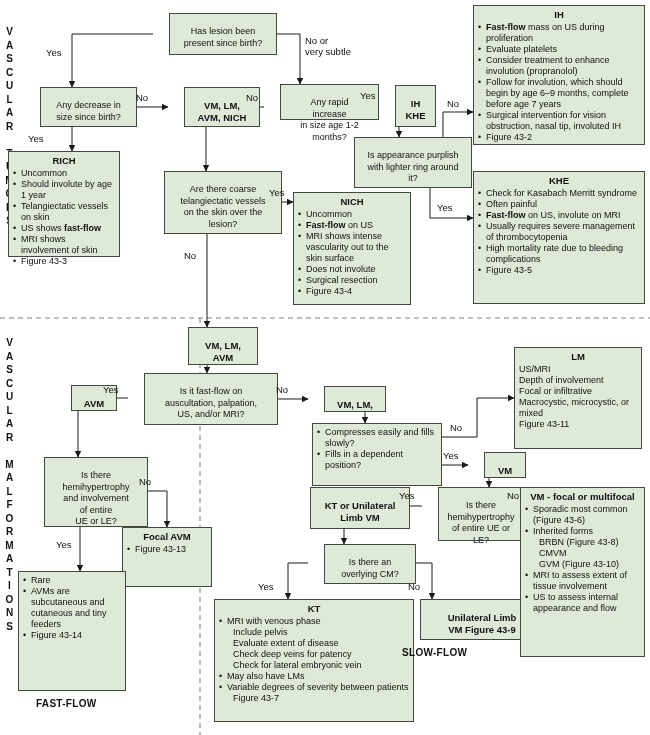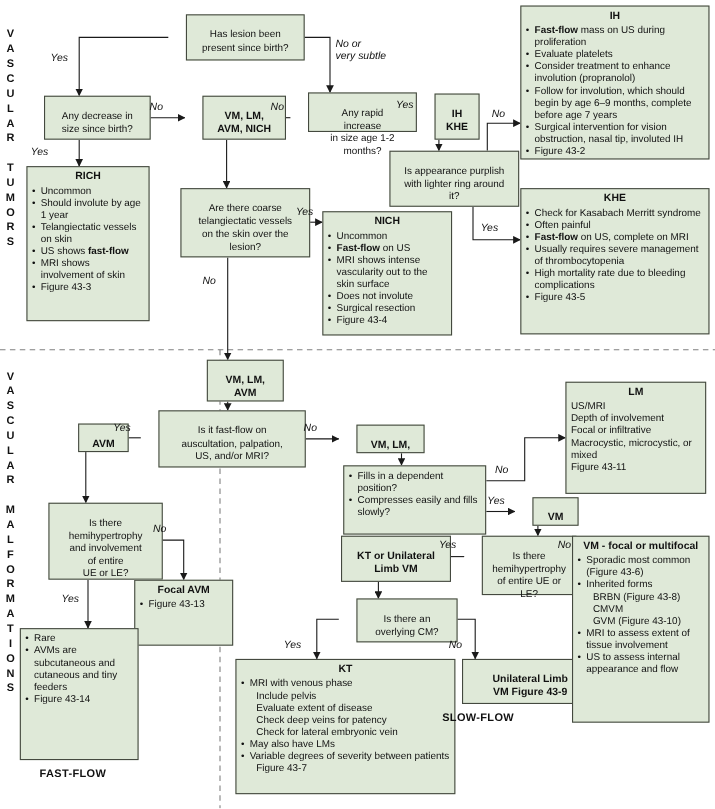--- a/index.html
+++ b/index.html
@@ -17,21 +17,21 @@
   .node > span { white-space: pre-line; }
   .node.bold { font-weight: bold; font-size: 9.5px; }
   .info { font-size: 9px; line-height: 11px; padding: 3px 4px; }
   .ititle { font-weight: bold; text-align: center; font-size: 9.5px; line-height: 12px; white-space: pre-line; margin-bottom: 1px; }
   .info ul { list-style: none; }
   .info li { position: relative; padding-left: 8px; }
   .info li::before { content: "\2022"; position: absolute; left: 0; top: 0; }
   .info li.sub { padding-left: 14px; }
   .info li.sub::before { content: ""; }
   .info .line { padding-left: 0; }
-  .elabel { position: absolute; font-size: 9.5px; line-height: 10.5px; white-space: pre-line; font-style: italic; }
+  .elabel { position: absolute; font-size: 9.5px; line-height: 10.5px; white-space: pre-line; }
   .flow { position: absolute; font-weight: bold; font-size: 10px; letter-spacing: 0.3px; }
   .vlabel { position: absolute; writing-mode: vertical-lr; text-orientation: upright; font-weight: bold; font-size: 10px; letter-spacing: 2.5px; }
   .edge { fill: none; stroke: var(--edge); stroke-width: 1; }
   .dash { stroke: #808080; stroke-width: 1; stroke-dasharray: 5 4; fill: none; }
 </style>
 </head>
 <body>
 
 <div id="canvas">
 
@@ -118,28 +118,28 @@
       <li><span>Surgical intervention for vision obstruction, nasal tip, involuted IH</span><b></b><span></span></li>
       <li><span>Figure 43-2</span><b></b><span></span></li>
     </ul>
   </div>
 
   <div class="box info" style="left:473px;top:171px;width:172px;height:133px">
     <div class="ititle">KHE</div>
     <ul>
       <li><span>Check for Kasabach Merritt syndrome</span><b></b><span></span></li>
       <li><span>Often painful</span><b></b><span></span></li>
-      <li><span></span><b>Fast-flow</b><span> on US, complete on MRI</span></li>
+      <li><span></span><b>Fast-flow</b><span> on US, involute on MRI</span></li>
       <li><span>Usually requires severe management of thrombocytopenia</span><b></b><span></span></li>
       <li><span>High mortality rate due to bleeding complications</span><b></b><span></span></li>
       <li><span>Figure 43-5</span><b></b><span></span></li>
     </ul>
   </div>
 
-  <div class="box info" style="left:24px;top:151px;width:112px;height:141px">
+  <div class="box info" style="left:8px;top:151px;width:112px;height:106px">
     <div class="ititle">RICH</div>
     <ul>
       <li><span>Uncommon</span><b></b><span></span></li>
       <li><span>Should involute by age 1 year</span><b></b><span></span></li>
       <li><span>Telangiectatic vessels on skin</span><b></b><span></span></li>
       <li><span>US shows </span><b>fast-flow</b><span></span></li>
       <li><span>MRI shows involvement of skin</span><b></b><span></span></li>
       <li><span>Figure 43-3</span><b></b><span></span></li>
     </ul>
   </div>
@@ -203,22 +203,22 @@
     <div class="ititle">LM</div>
     <div class="line">US/MRI</div>
     <div class="line">Depth of involvement</div>
     <div class="line">Focal or infiltrative</div>
     <div class="line">Macrocystic, microcystic, or mixed</div>
     <div class="line">Figure 43-11</div>
   </div>
 
   <div class="box info" style="left:312px;top:423px;width:130px;height:63px">
     <ul>
+      <li><span>Compresses easily and fills slowly?</span></li>
       <li><span>Fills in a dependent position?</span></li>
-      <li><span>Compresses easily and fills slowly?</span></li>
     </ul>
   </div>
 
   <div class="box info" style="left:520px;top:487px;width:125px;height:170px">
     <div class="ititle">VM - focal or multifocal</div>
     <ul>
       <li><span>Sporadic most common (Figure 43-6)</span></li>
       <li><span>Inherited forms</span></li>
       <li class="sub"><span>BRBN (Figure 43-8)</span></li>
       <li class="sub"><span>CMVM</span></li>

